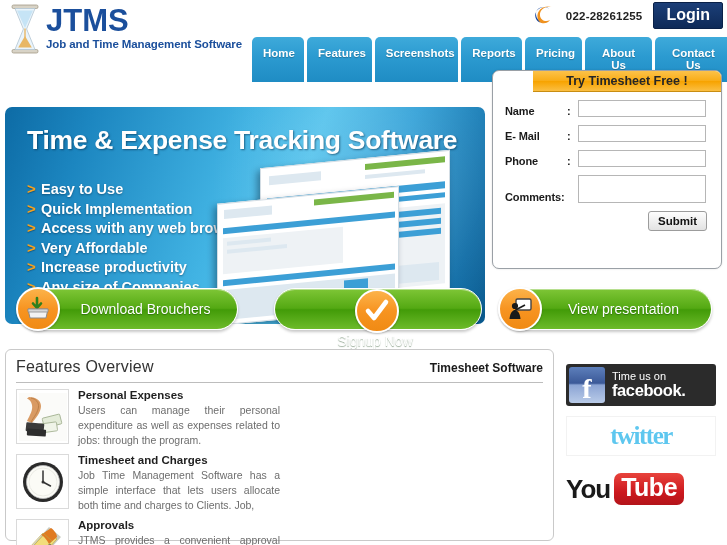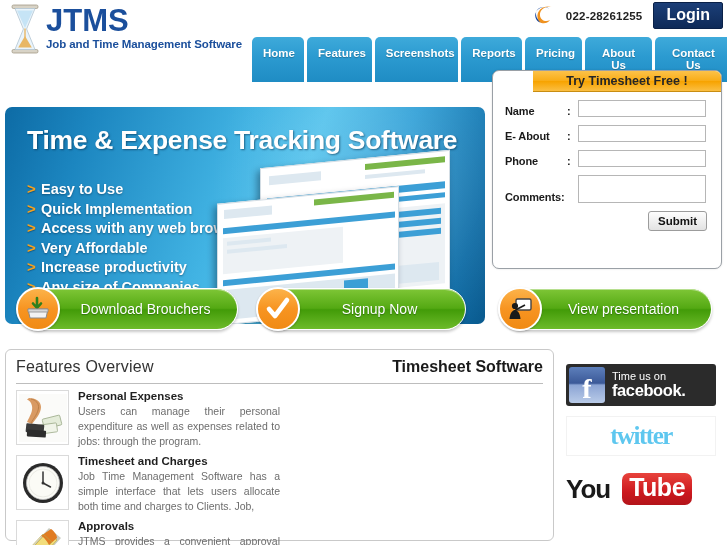--- a/index.html
+++ b/index.html
@@ -148,32 +148,32 @@
     display:flex; align-items:center; justify-content:center;
     flex:0 0 auto;
   }
   .cta-label {
     color:#ffffff; font-size:14px; font-weight:normal;
     margin:0 auto; padding:0 14px 0 8px;
     text-shadow:0 1px 1px rgba(0,50,0,.4);
     white-space:nowrap;
   }
   #cta-0 { left:18px;  width:220px; }
-  #cta-1 { left:258px; width:208px; }
+  #cta-1 { left:274px; width:208px;flex-direction:column; }
   #cta-2 { left:500px; width:212px; }
 
   
   .features {
     position:absolute; left:5px; top:349px; width:549px; height:192px;
     border:1px solid #c9c9c9; border-radius:6px; background:#fff;
     padding:8px 10px 0 10px;
   }
   .feat-head { display:flex; align-items:baseline; justify-content:space-between; }
   .feat-title { font-size:16px; color:#333; letter-spacing:.2px; }
-  .feat-side { font-size:16px; font-weight:bold; color:#1a1a1a; padding-bottom:2px;}
+  .feat-side { font-size:12px; font-weight:bold; color:#1a1a1a; padding-bottom:2px;}
   .feat-rule { border-top:1px solid #bdbdbd; margin:5px 0 6px 0; }
   .feat-grid { display:flex; flex-wrap:wrap; }
   .feat-cell { width:264px; display:flex; margin-bottom:6px; }
   .feat-cell:nth-child(odd) { margin-right:4px; }
   .feat-ico-box {
     width:53px; height:55px; flex:0 0 auto; margin-right:9px;
     border:1px solid #dadada; background:#fff;
     display:flex; align-items:center; justify-content:center;
     position:relative; overflow:hidden;
   }
@@ -204,21 +204,21 @@
   .tw-text {
     font-size:25px; font-weight:bold; letter-spacing:-1.5px;
     color:#5ec7ef; font-family:Liberation Serif, serif;
     text-shadow:0 1px 0 #ffffff;
   }
   .yt-badge { width:150px; height:40px; margin-top:13px; display:flex; align-items:center; }
   .yt-you { font-size:26px; font-weight:bold; color:#1a1a1a; letter-spacing:-1px; }
   .yt-tube {
     background:linear-gradient(180deg,#e8433c 0%, #cc181e 60%, #b3141a 100%);
     color:#fff; font-size:25px; font-weight:bold; letter-spacing:-0.5px;
-    border-radius:7px; padding:0 7px 3px 7px; margin-left:12px; line-height:1.15;
+    border-radius:7px; padding:0 7px 3px 7px; margin-left:4px; line-height:1.15;
   }
 </style>
 </head>
 <body>
 
 <div class="header">
 
   <div class="logo-block">
     <div class="hourglass">
       <svg class="hg-frame" viewBox="0 0 28 50">
@@ -320,21 +320,21 @@
     <div class="form-head">Try Timesheet Free !</div>
     <div class="form-body">
 
       <div class="frow">
         <div class="flabel">Name</div>
         <div class="fcolon">:</div>
         <input class="finput" type="text" value="" style="">
       </div>
 
       <div class="frow">
-        <div class="flabel">E- About</div>
+        <div class="flabel">E- Mail</div>
         <div class="fcolon">:</div>
         <input class="finput" type="text" value="" style="">
       </div>
 
       <div class="frow">
         <div class="flabel">Phone</div>
         <div class="fcolon">:</div>
         <input class="finput" type="text" value="" style="">
       </div>
 

